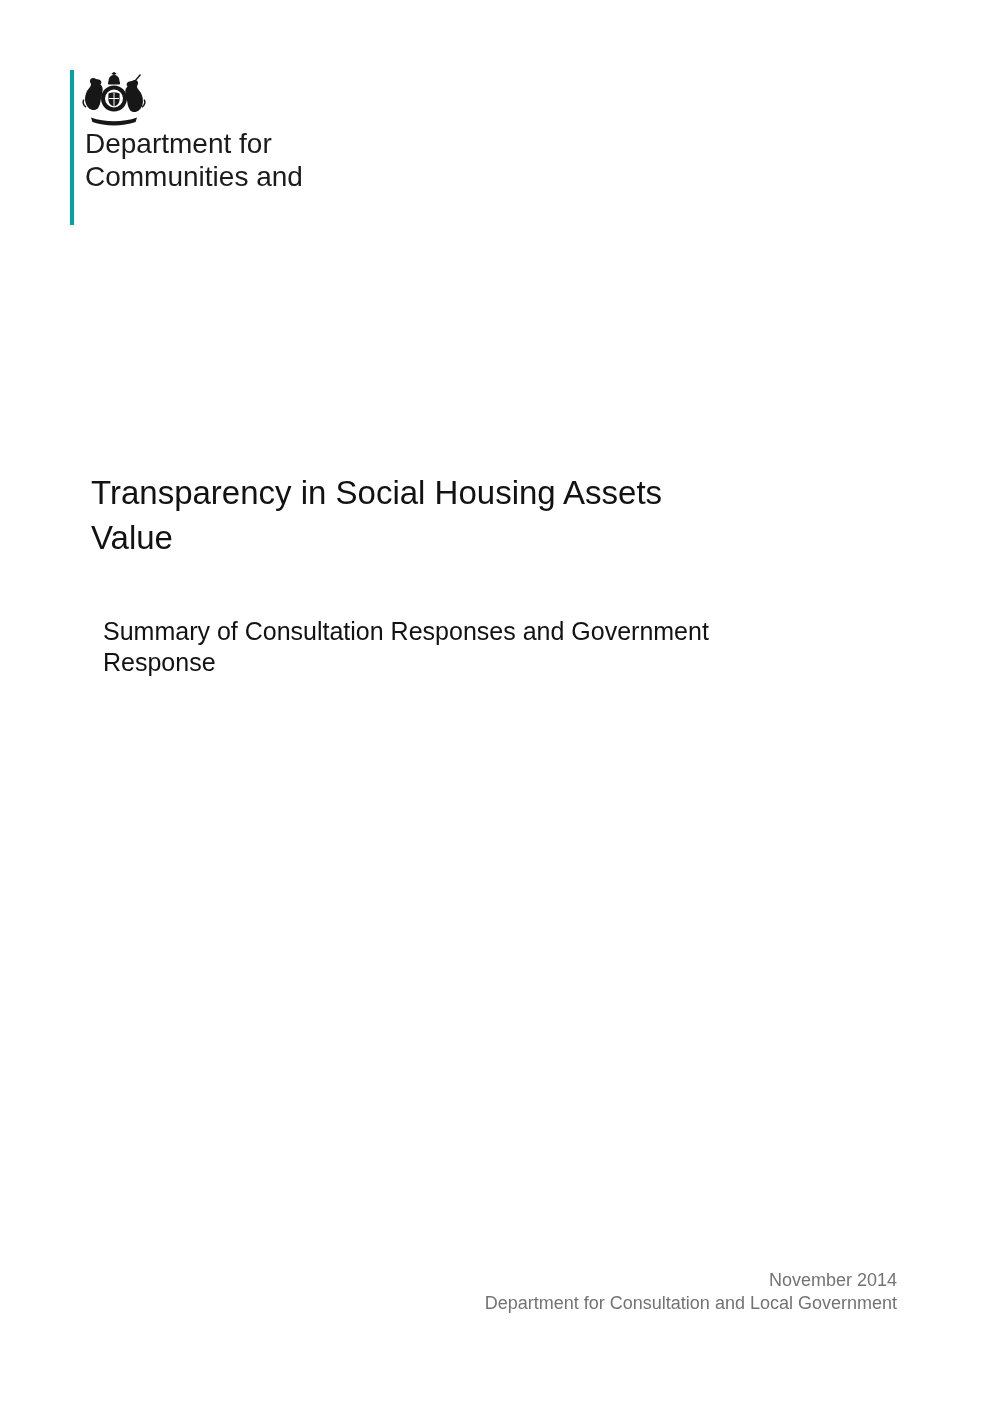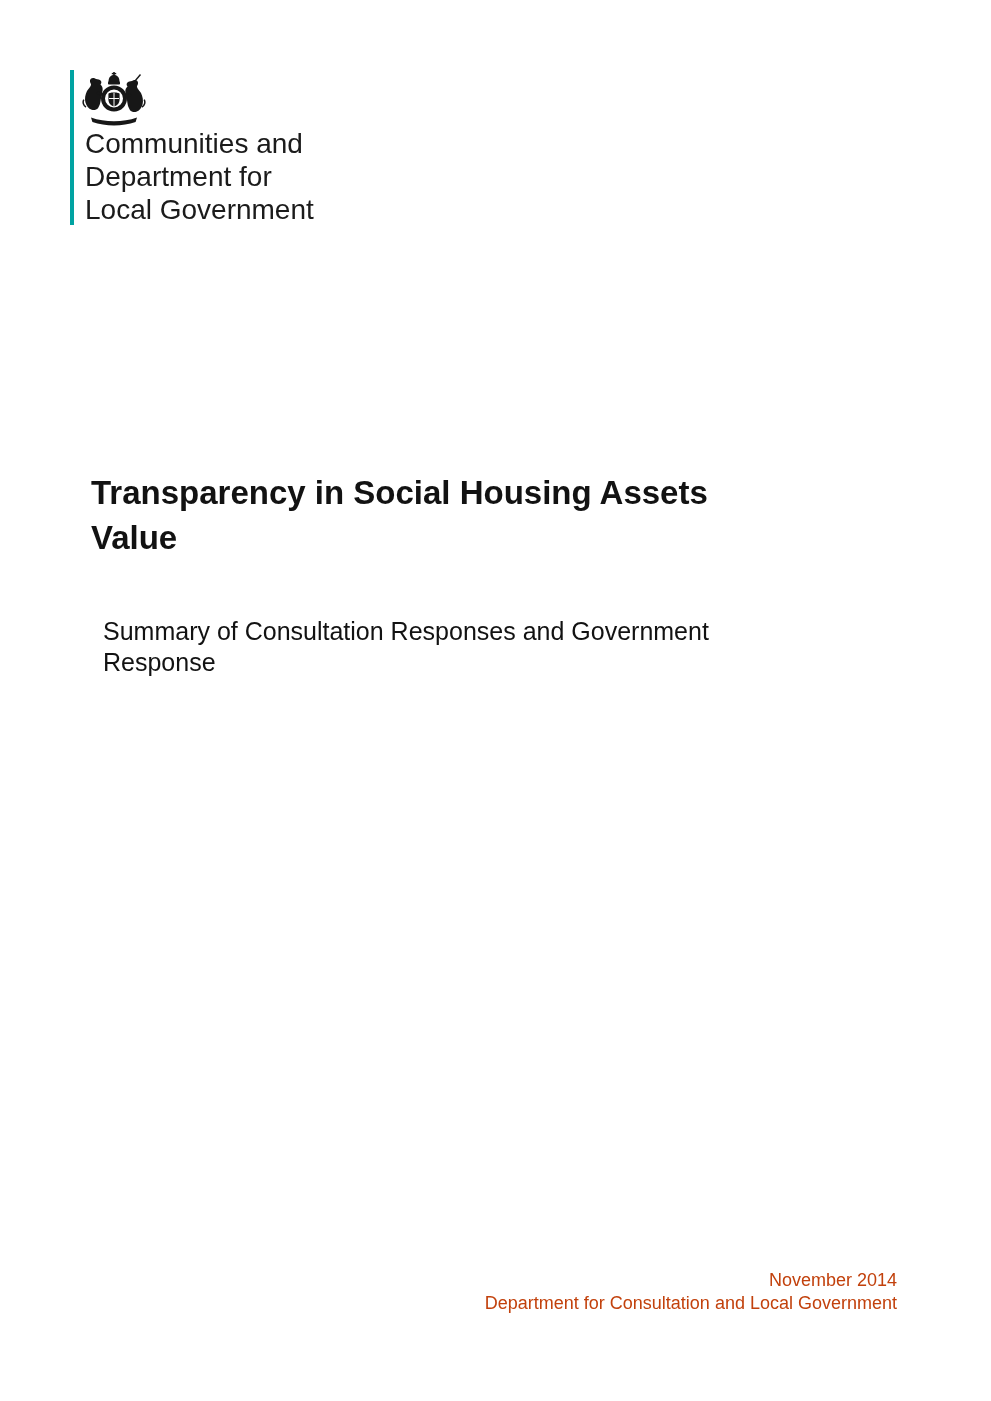--- a/index.html
+++ b/index.html
@@ -22,37 +22,37 @@
   .logo-text {
     position: absolute; left: 15px; top: 57px;
     font-size: 28px; line-height: 33px; color: #1b1b1b;
     white-space: nowrap;
   }
   .logo-text span { display: block; }
 
   
   .title {
     position: absolute; left: 91px; top: 470px;
-    margin: 0; font-weight: 700;
+    margin: 0; font-weight: 400;
     font-size: 33px; line-height: 45px;
     color: #121212; white-space: pre-line;
   }
   .subtitle {
     position: absolute; left: 91px; top: 604px;
     margin: 12px; font-weight: 400;
     font-size: 25px; line-height: 31px;
     color: #121212; white-space: pre-line;
   }
 
   
   .footer {
     position: absolute; right: 94px; top: 1269px;
     text-align: right;
     font-size: 18px; line-height: 23px;
-    color: #c2410c;
+    color: #737373;
   }
 </style>
 </head>
 <body>
 
 <div class="page">
 
   <header class="logo">
     <div class="logo-bar" style="background-color: rgb(0, 163, 162);"></div>
 
@@ -78,23 +78,22 @@
           <path d="M48.5 21 l-5.5 2.4 1 2.6 5.6 -2.2 z"></path>
           <path d="M53 9 l5.5 -6.5" fill="none" stroke="#171717" stroke-width="1.4"></path>
           <path d="M60 35 c2.6 -1.4 3.6 -4.8 2.2 -7.4" fill="none" stroke="#171717" stroke-width="1.5"></path>
 
           <path d="M9 45.5 C23 50.5 41 50.5 55 45.5 L53.6 50 C40.5 54.5 23.5 54.5 10.4 50 Z"></path>
         </g>
       </svg>
     </div>
 
     <div class="logo-text">
+      <span>Department for</span>
       <span>Communities and</span>
-      <span>Department for</span>
-      <span>Local Government</span>
     </div>
   </header>
 
   <h1 class="title">Transparency in Social Housing Assets
 Value</h1>
 
   <h2 class="subtitle">Summary of Consultation Responses and Government
 Response</h2>
 
   <footer class="footer">

